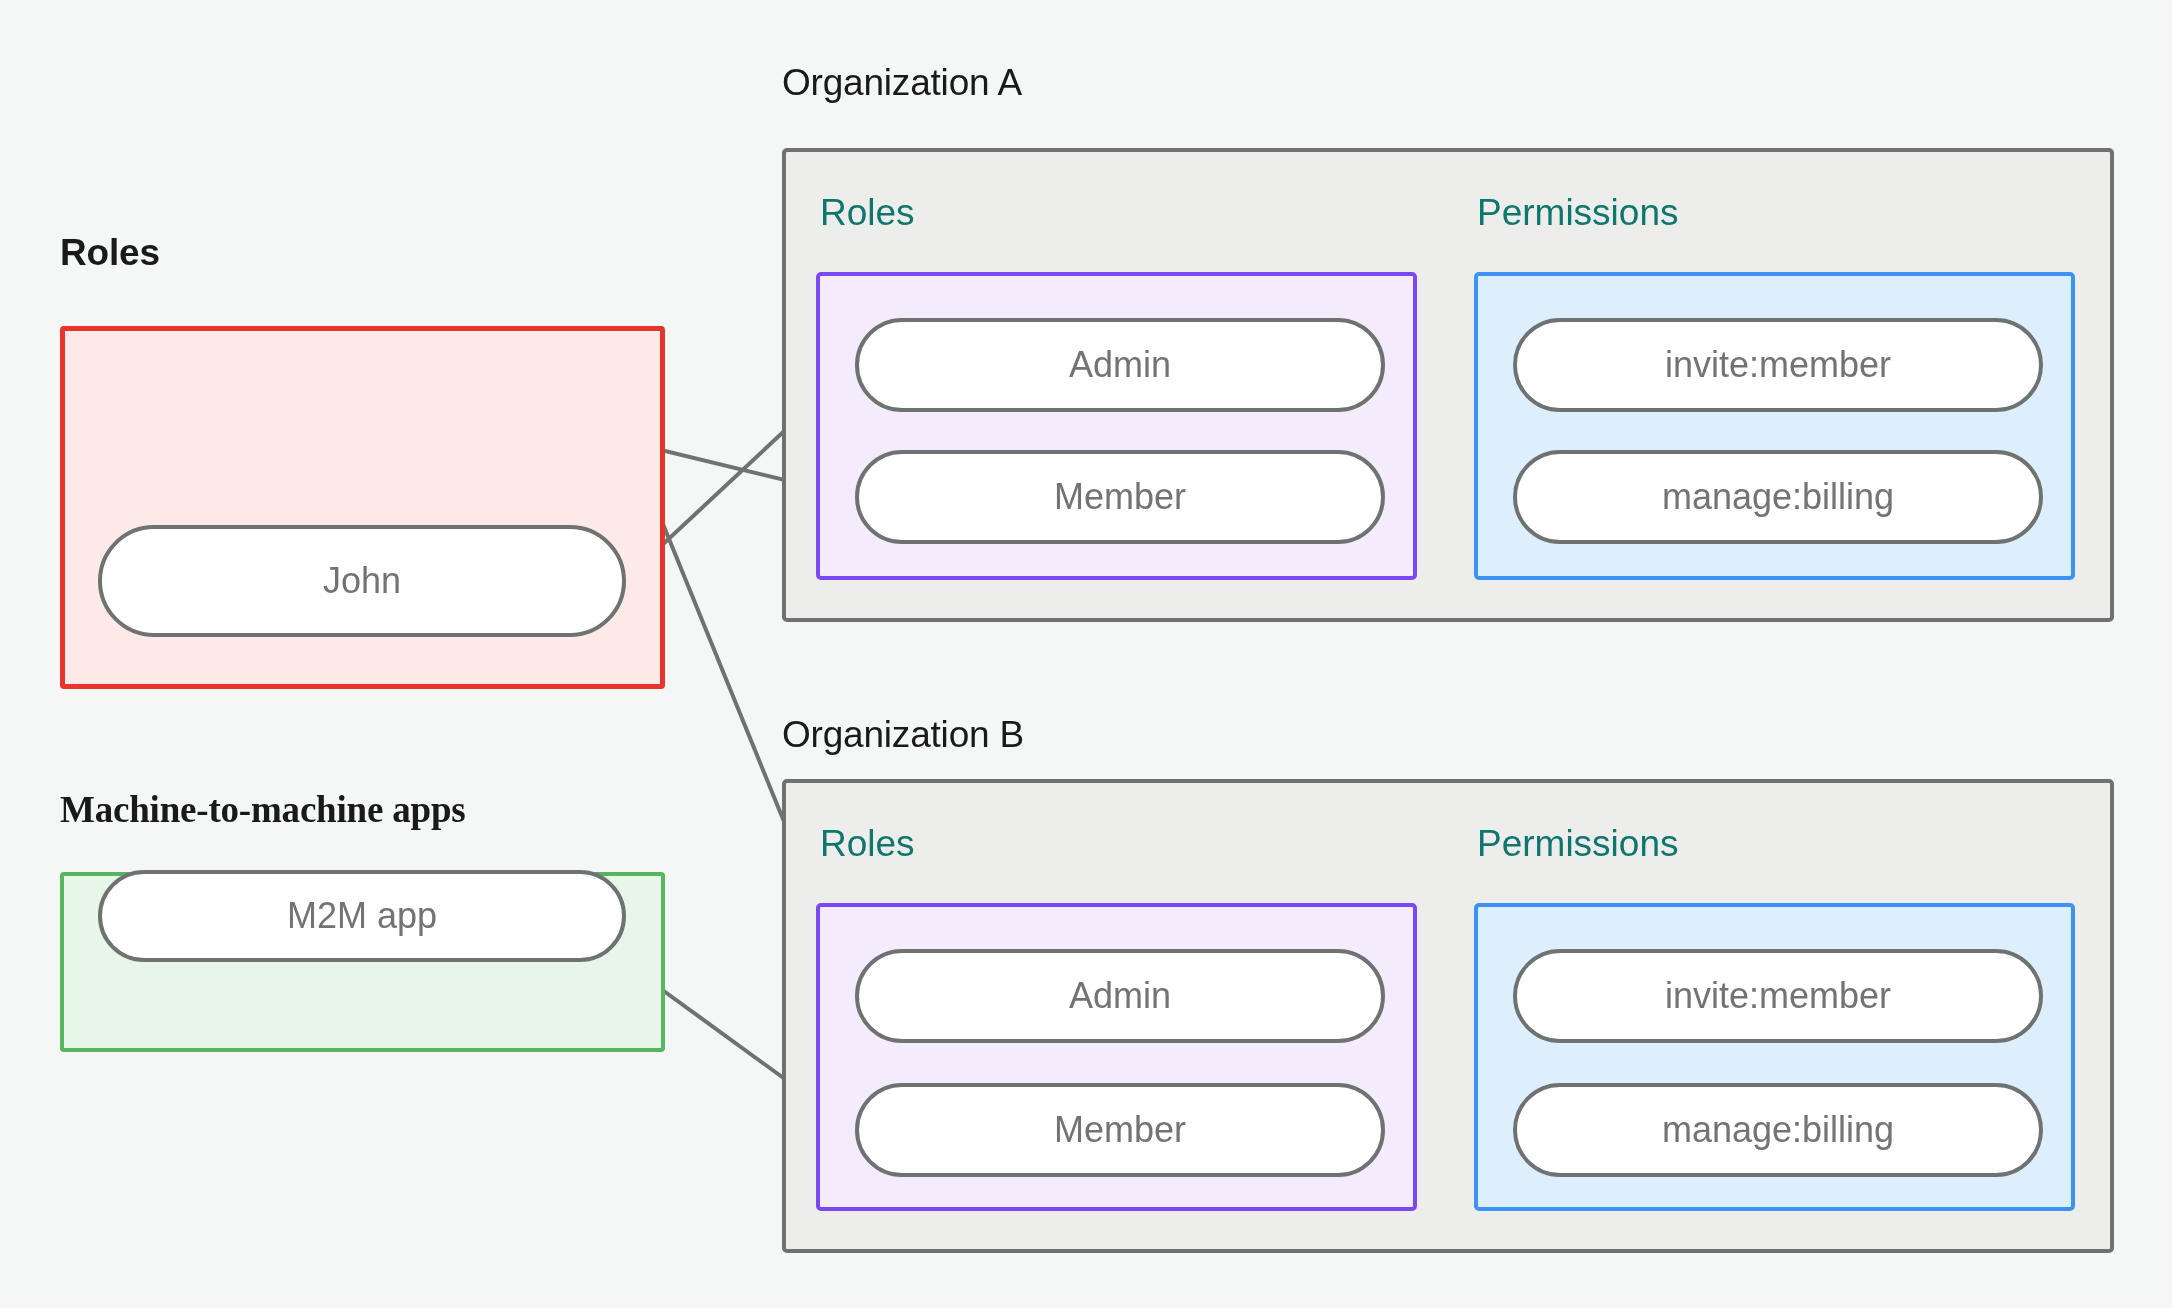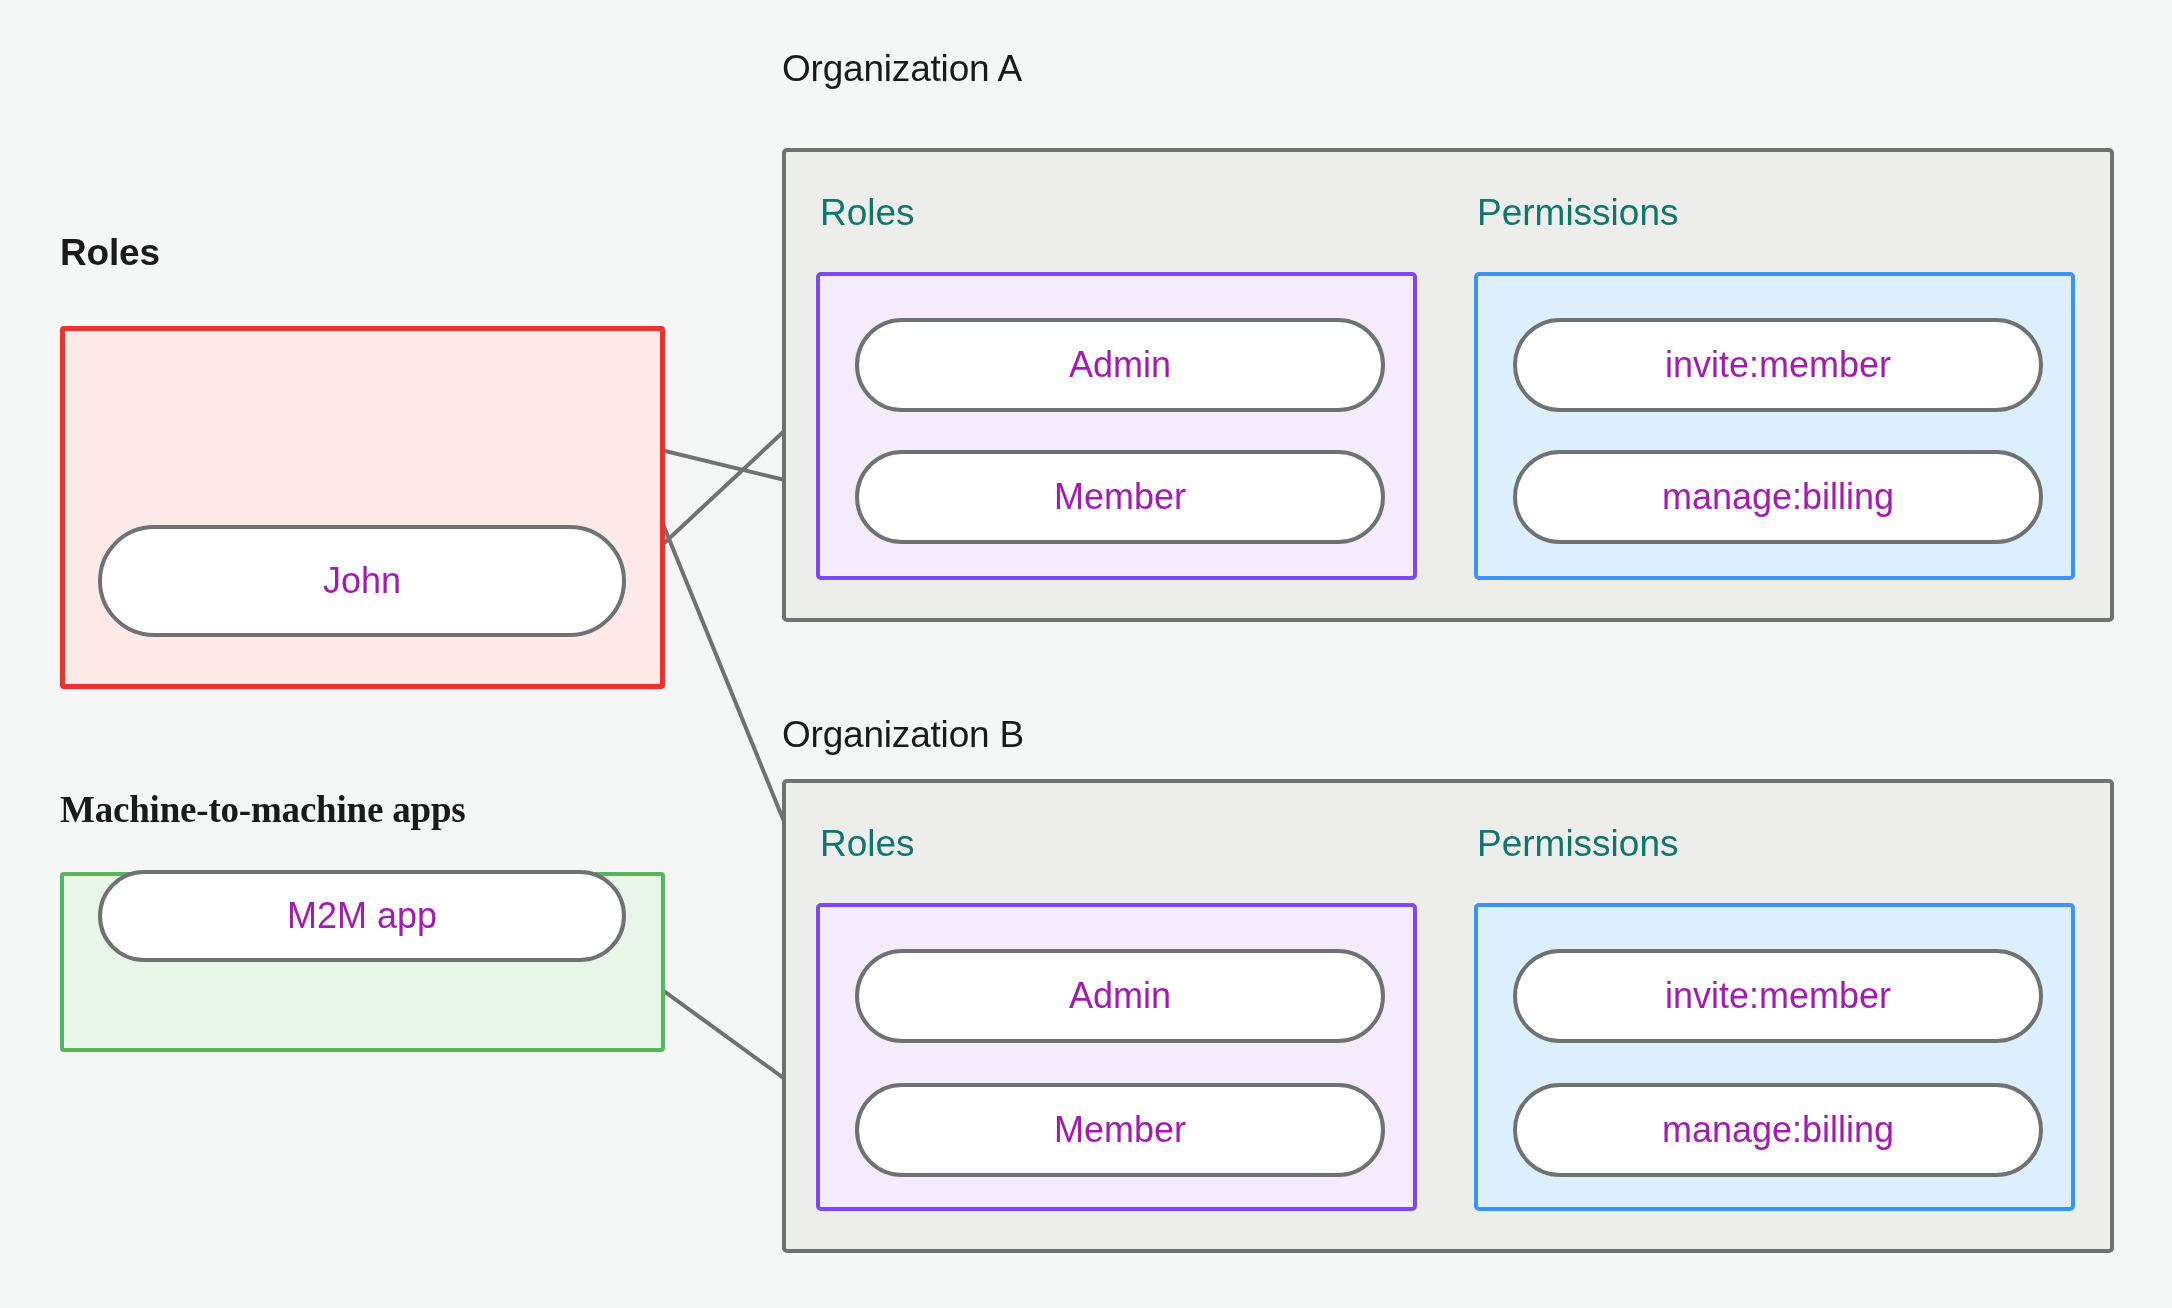--- a/index.html
+++ b/index.html
@@ -81,21 +81,21 @@
   .pill {
     position: absolute;
     box-sizing: border-box;
     background: #ffffff;
     border: 4px solid #6e7271;
     border-radius: 9999px;
     display: flex;
     align-items: center;
     justify-content: center;
     font-size: 36px;
-    color: #a21caf;
+    color: #737373;
     z-index: 14;
     white-space: nowrap;
   }
 
   
   .sub-caption {
     position: absolute;
     font-size: 37px;
     color: #0f766e;
     z-index: 13;
@@ -145,21 +145,21 @@
   <div class="group-box group-users" style="left:60px; top:326px; width:605px; height:363px;">
   </div>
   <div class="pill" style="left:98px; top:525px; width:528px; height:112px;">John</div>
 
   <div class="caption" style="left:60px; top:788px;font-family:Liberation Serif, serif;">Machine-to-machine apps</div>
 
   <div class="group-box group-m2m" style="left:60px; top:872px; width:605px; height:180px;">
   </div>
   <div class="pill" style="left:98px; top:870px; width:528px; height:92px;">M2M app</div>
 
-  <div class="caption light" style="left:782px; top:48px;">Organization A</div>
+  <div class="caption light" style="left:782px; top:62px;">Organization A</div>
 
   <div class="group-box org-box" style="left:782px; top:148px; width:1332px; height:474px;"></div>
 
   <div class="sub-caption" style="left:820px; top:192px;">Roles</div>
   <div class="sub-caption" style="left:1477px; top:192px;">Permissions</div>
 
   <div class="group-box roles-box" style="left:816px; top:272px; width:601px; height:308px;"></div>
   <div class="pill" style="left:855px; top:318px; width:530px; height:94px;">Admin</div>
   <div class="pill" style="left:855px; top:450px; width:530px; height:94px;">Member</div>
 

